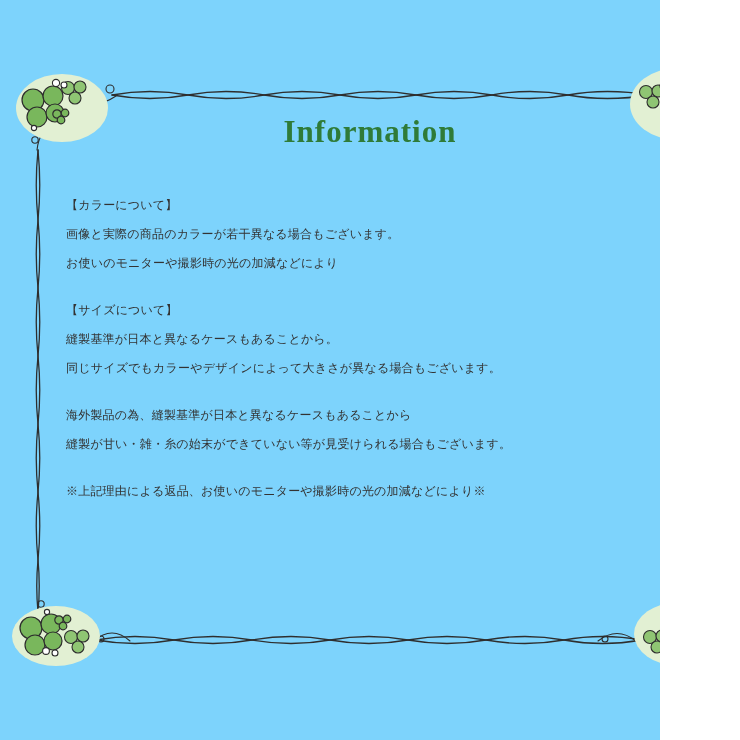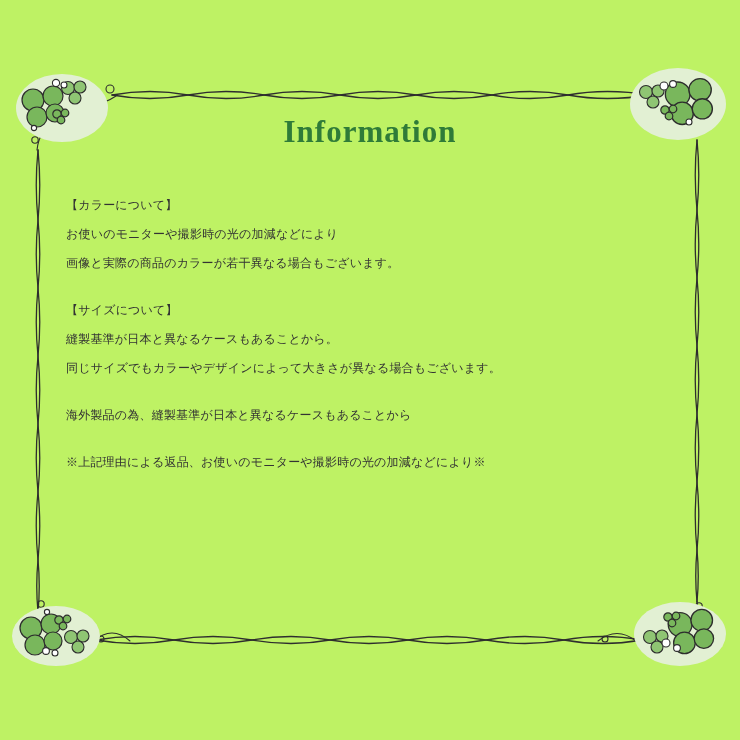--- a/index.html
+++ b/index.html
@@ -2,23 +2,23 @@
 <html><head>
 <meta charset="utf-8">
 <style>
   html, body {
     margin: 0;
     padding: 0;
     background: #ffffff;
   }
   #page {
     position: relative;
-    width: 740px;
+    width: 660px;
     height: 740px;
-    background: #bef264;
+    background: #7dd3fc;
     overflow: hidden;
     font-family: "Liberation Sans", sans-serif;
   }
   .frame-svg {
     position: absolute;
     left: 0;
     top: 0;
     width: 740px;
     height: 740px;
   }
@@ -154,31 +154,32 @@
       <circle class="wh" cx="677" cy="648" r="3.4"></circle>
     </g>
   </svg>
 
   <div class="title">Information</div>
 
   <div class="content">
 
     <div class="section">
       <div>【カラーについて】</div>
+      <div>画像と実際の商品のカラーが若干異なる場合もございます。</div>
       <div>お使いのモニターや撮影時の光の加減などにより</div>
-      <div>画像と実際の商品のカラーが若干異なる場合もございます。</div>
     </div>
 
     <div class="section">
       <div>【サイズについて】</div>
       <div>縫製基準が日本と異なるケースもあることから。</div>
       <div>同じサイズでもカラーやデザインによって大きさが異なる場合もございます。</div>
     </div>
 
     <div class="section">
       <div>海外製品の為、縫製基準が日本と異なるケースもあることから</div>
+      <div>縫製が甘い・雑・糸の始末ができていない等が見受けられる場合もございます。</div>
     </div>
 
     <div class="footnote">※上記理由による返品、お使いのモニターや撮影時の光の加減などにより※</div>
 
   </div>
 
 </div>
 
 </body></html>

